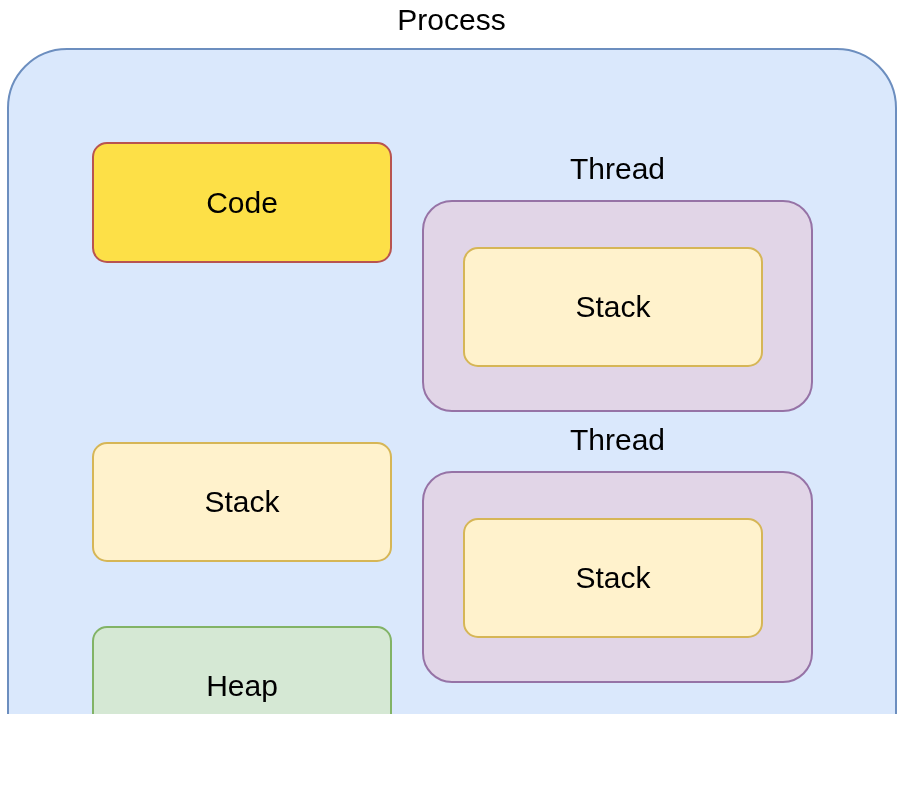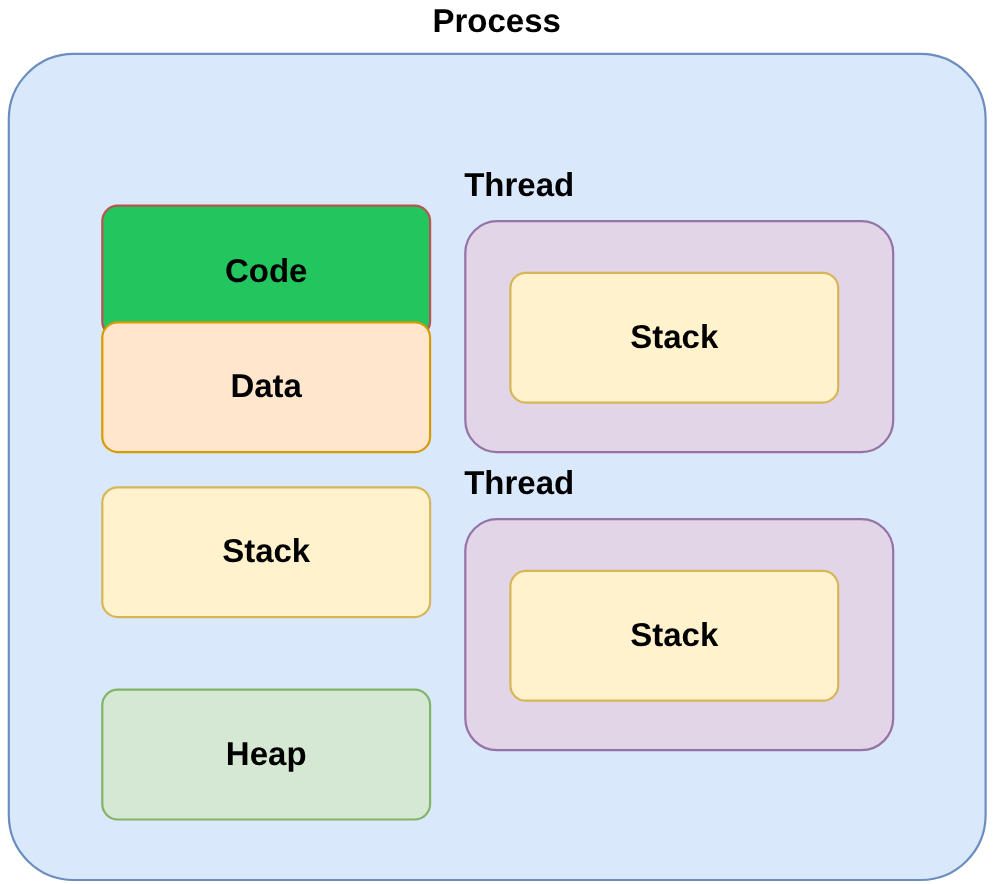--- a/index.html
+++ b/index.html
@@ -4,24 +4,23 @@
 <style>
   html, body {
     margin: 0;
     padding: 0;
     background: #ffffff;
     font-family: "Liberation Sans", sans-serif;
   }
   .canvas {
     position: relative;
     width: 903px;
-    height: 804px;
+    height: 714px;
     background: #ffffff;
     overflow: hidden;
-    font-weight: bold;
   }
   .diagram-label {
     color: #000000;
     font-size: 30px;
     line-height: 38px;
     white-space: nowrap;
   }
   .title {
     position: absolute;
     left: 0;
@@ -69,20 +68,21 @@
     border-radius: 30px;
     box-sizing: content-box;
   }
   .thread-1 { top: 150px; }
   .thread-2 { top: 421px; }
 
   .thread-label {
     position: absolute;
     left: 413px;
     width: 391px;
+    text-align: center;
   }
   .thread-label-1 { top: 100px; }
   .thread-label-2 { top: 371px; }
 
   
   .thread-stack {
     left: 39px;
     top: 45px;
     width: 296px;
     height: 116px;
@@ -90,27 +90,24 @@
 </style>
 </head>
 <body>
 
 <div class="canvas">
 
   <div class="diagram-label title">Process</div>
 
   <div class="process" style="background-color: rgb(218, 232, 252); border-color: rgb(108, 142, 191);">
 
-    <div class="node seg seg-code" style="background-color: #22c55e; border-color: rgb(184, 84, 80); margin-top: 44px;">
+    <div class="node seg seg-code" style="background-color: #fde047; border-color: rgb(184, 84, 80);">
       <span class="diagram-label">Code</span>
     </div>
 
-    <div class="node seg seg-data" style="background-color: rgb(255, 230, 204); border-color: rgb(215, 155, 0);">
-      <span class="diagram-label">Data</span>
-    </div>
 
     <div class="node seg seg-stack" style="background-color: rgb(255, 242, 204); border-color: rgb(214, 182, 86);">
       <span class="diagram-label">Stack</span>
     </div>
 
     <div class="node seg seg-heap" style="background-color: rgb(213, 232, 212); border-color: rgb(130, 179, 102);">
       <span class="diagram-label">Heap</span>
     </div>
 
     <div class="diagram-label thread-label thread-label-1">Thread</div>

